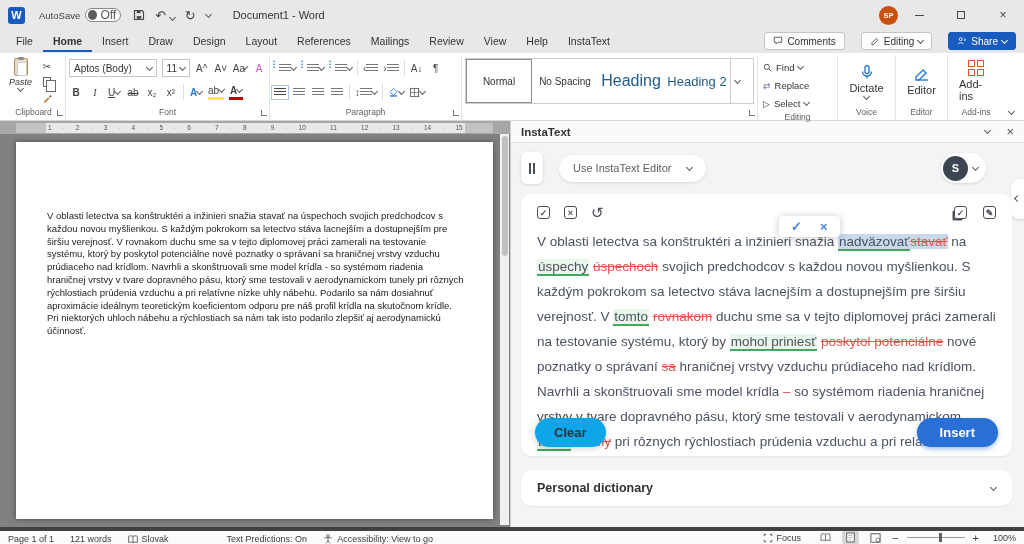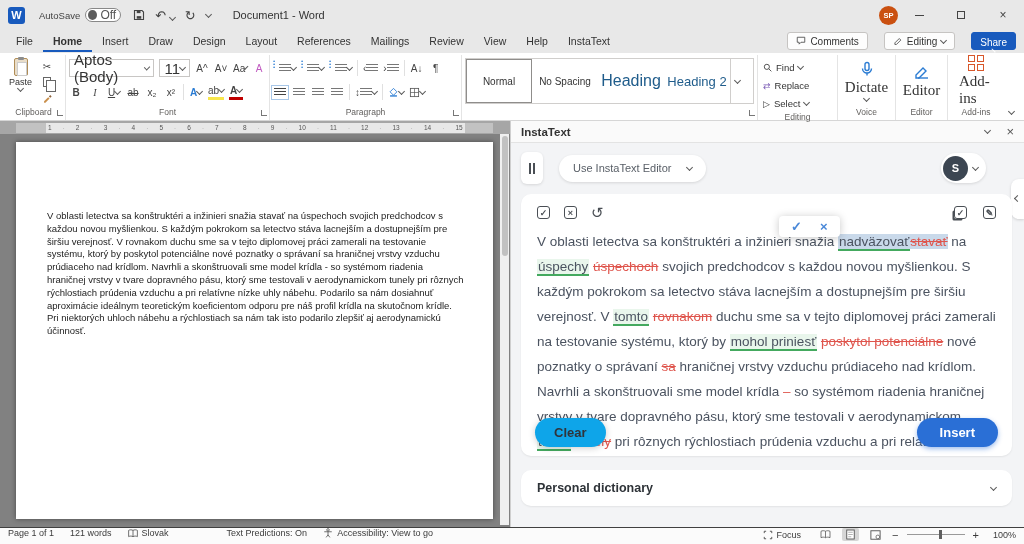--- a/index.html
+++ b/index.html
@@ -33,57 +33,57 @@
   .min-ic { display:inline-block; width:9px; border-top:1px solid #444; }
   .restore-ic { display:inline-block; width:8px; height:8px; border:1px solid #444; }
 
   
   .tabsrow { height:23px; background:#e8e8e8; display:flex; align-items:center; padding:0 6px; position:relative; }
   .tab { font-size:10.5px; color:#333; padding:3px 10px; cursor:default; }
   .tab.active { font-weight:bold; border-bottom:2.5px solid var(--word-blue); }
   .tabs-right { position:absolute; right:8px; top:2px; display:flex; gap:16px; align-items:center; }
   .pillbtn { height:18px; border:1px solid #c6c4c2; border-radius:3px; background:#fdfdfd;
     display:flex; align-items:center; gap:4px; padding:0 8px; font-size:10px; color:#333; }
-  .pillbtn.share { background:var(--word-blue); border-color:var(--word-blue); color:#fff;flex-direction:column; }
+  .pillbtn.share { background:var(--word-blue); border-color:var(--word-blue); color:#fff; }
 
   
   .ribbon { height:68px; background:#fff; border-bottom:1px solid #d6d6d6; display:flex; padding:2px 2px 0 2px; position:relative; }
   .rgroup { display:flex; flex-direction:column; border-right:1px solid #e4e4e4; padding:1px 3px 0 3px; position:relative; }
   .rg-label { margin-top:auto; font-size:8.5px; color:#605e5c; text-align:center; padding:1px 8px 3px; }
   .launcher { position:absolute; right:2px; bottom:4px; width:6px; height:6px;
     border-left:1px solid #777; border-bottom:1px solid #777; }
   .rrow { display:flex; align-items:center; gap:5px; height:24px; }
   .smallic { font-size:10px; color:#444; display:flex; align-items:center; justify-content:center; min-width:14px; height:15px; }
   .combo { border:1px solid #c8c6c4; height:18px; display:flex; align-items:center; justify-content:space-between;
-    font-size:15px; color:#333; padding:0 4px; background:#fff; }
+    font-size:10px; color:#333; padding:0 4px; background:#fff; }
   .fx-b { font-weight:bold; } .fx-i { font-style:italic; font-family:"Liberation Serif",serif; }
   .fx-u { text-decoration:underline; } .fx-s { text-decoration:line-through; }
   .fx-blue { color:#2b7cd3; font-weight:bold; }
   .hl-ic { border-bottom:3px solid #f7e64c; } .fc-ic { border-bottom:3px solid #c00000; font-weight:bold;}
   .bars { display:inline-block; width:12px; height:9px;
     background:repeating-linear-gradient(#777 0 1px, transparent 1px 3px); }
   .bars.blue-dots { position:relative; margin-left:6px; }
   .bars.blue-dots::before { content:"•\A•\A•"; white-space:pre; position:absolute; left:-6px; top:-4px;
     font-size:6px; line-height:3px; color:#2b7cd3; }
   .bars.sel { outline:1px solid #a8c7e8; outline-offset:2px; background:repeating-linear-gradient(#444 0 1px, transparent 1px 3px); }
   .vr { width:1px; height:16px; background:#e0e0e0; }
   .clip-ic { width:14px; height:18px; background:#e9ddc9; border:1px solid #b08d57; border-radius:2px; position:relative; }
   .clip-ic::before { content:""; position:absolute; left:2px; top:3px; width:8px; height:12px; background:#fff; border:1px solid #ccc; }
   .clip-ic::after { content:""; position:absolute; left:3px; top:-2px; width:6px; height:3px; background:#8c8c8c; border-radius:1px; }
-  .paste-btn { display:flex; flex-direction:column; align-items:center; font-size:9px; color:#333; gap:1px; padding:2px 4px; }
+  .paste-btn { display:flex; flex-direction:column; align-items:center; font-size:9px; color:#333; gap:1px; padding:2px 4px;font-style:italic; }
   .copy-ic { width:8px; height:10px; border:1px solid #666; position:relative; background:#fff; }
   .copy-ic::after { content:""; position:absolute; left:2px; top:2px; width:8px; height:10px; border:1px solid #666; background:#fff; }
   .styles-gallery { display:flex; border:1px solid #d0cecc; height:46px; margin-top:2px; background:#fff; }
   .style-cell { width:66px; display:flex; align-items:center; justify-content:center; font-size:10px; color:#333; }
   .style-cell.selected { border:1.5px solid #8f8d8b; }
   .style-cell.h1 { font-size:16px; color:var(--heading-blue); }
   .style-cell.h2 { font-size:13px; color:var(--heading-blue); }
   .gallery-more { width:14px; border-left:1px solid #d0cecc; display:flex; align-items:center; justify-content:center; }
   .edit-item { display:flex; align-items:center; gap:4px; font-size:9.5px; color:#333; height:15px; }
-  .bigbtn { display:flex; flex-direction:column; align-items:center; justify-content:center; font-size:15px; color:#333; gap:2px; padding:0 8px; height:50px;font-family:Liberation Serif, serif; }
+  .bigbtn { display:flex; flex-direction:column; align-items:center; justify-content:center; font-size:11px; color:#333; gap:2px; padding:0 8px; height:50px; }
   .addins-grid { display:grid; grid-template-columns:7px 7px; grid-gap:2px; }
   .addins-grid i { width:7px; height:7px; border:1.4px solid var(--addins-orange); }
   .ribbon-collapse { position:absolute; right:10px; bottom:6px; }
 
   
   .main { display:flex; height:406px; }
   .docarea { width:510px; background:#818181; position:relative; }
   .ruler { height:13px; background:#a6a6a6; position:relative; }
   .ruler-band { position:absolute; left:16px; width:477px; top:1.5px; height:10px; background:#e8e8e8; display:flex; }
   .ruler-margin { background:#c2c2c2; height:100%; }
@@ -134,22 +134,22 @@
   .btn-clear { background:#0ea5e9; border-radius:17px; padding:7px 19px; font-size:13px; font-weight:bold;
     color:#30343a; box-shadow:0 1px 7px rgba(0,0,0,.2); }
   .btn-insert { background:var(--accent-blue); border-radius:17px; padding:7px 23px; font-size:13px;
     font-weight:bold; color:#fff; box-shadow:0 2px 5px rgba(42,111,214,.45); }
   .dict-card { margin-top:14px; height:36px; background:#fff; border-radius:10px; display:flex;
     align-items:center; padding:0 16px; box-shadow:0 1px 2px rgba(0,0,0,.07); }
   .dict-card .txt { font-size:12.5px; font-weight:bold; color:#2e3338; }
   .dict-card .chev { margin-left:auto; }
 
   
-  .statusbar { height:17px; background:#fbfbfb; border-top:1px solid #404040; display:flex;
-    align-items:flex-start; font-size:9px; color:#3b3b3b; padding:0 8px; }
+  .statusbar { height:17px; background:#fbfbfb; border-top:4px solid #404040; display:flex;
+    align-items:flex-end; font-size:9px; color:#3b3b3b; padding:0 8px; }
   .sb-item { display:flex; align-items:center; gap:4px; margin-right:16px; }
   .sb-right { margin-left:auto; display:flex; align-items:center; gap:8px; }
   .viewic { width:17px; height:13px; display:flex; align-items:center; justify-content:center; border-radius:2px; }
   .viewic.sel { background:#d6d6d6; }
   .zoom-slider { width:58px; height:1px; background:#9a9a9a; position:relative; }
   .zoom-slider .zthumb { position:absolute; left:32px; top:-4px; width:3.5px; height:9px; background:#5f5f5f; }
   svg.ic { display:block; }
 </style>
 </head>
 <body>

